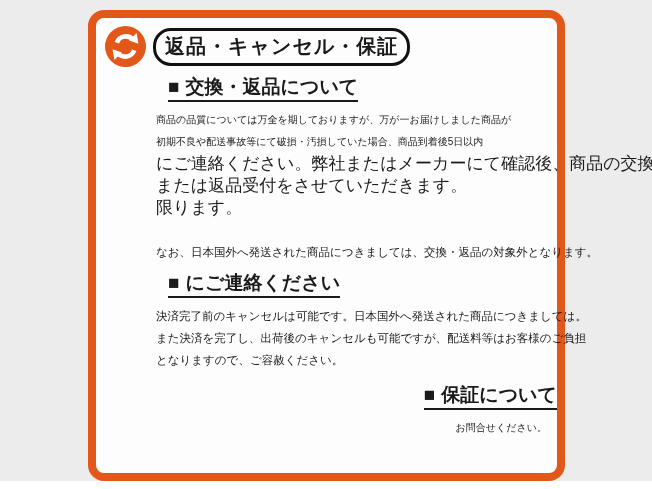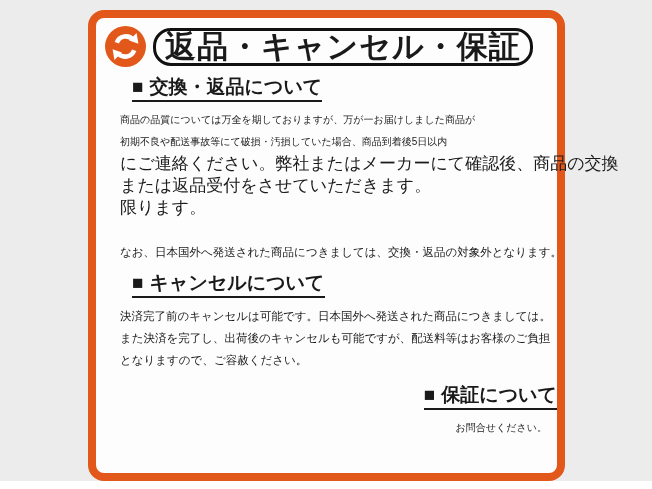--- a/index.html
+++ b/index.html
@@ -27,27 +27,27 @@
   }
   .refresh-icon{
     width:41px;height:41px;flex:0 0 41px;display:block;
   }
   .title-box{
     margin-left:7px;
     border:3px solid #111111;
     border-radius:18px;
     background:#fefdfd;
     padding:1px 9px 2px 9px;
-    font-size:31px;
+    font-size:20px;
     font-weight:700;
     letter-spacing:1px;
     line-height:29px;
     white-space:nowrap;
   }
-  .section{margin-top:9px;}
+  .section{margin-top:9px;padding-left:36px;}
   .section-heading{
     margin-left:36px;
     font-size:19px;
     font-weight:700;
     line-height:21px;
   }
   .heading-underline{
     display:inline-block;
     border-bottom:2px solid #1a1a1a;
     padding-bottom:3px;
@@ -97,21 +97,21 @@
       <div class="body-line fs-lg">にご連絡ください。弊社またはメーカーにて確認後、商品の交換</div>
       <div class="body-line fs-lg">または返品受付をさせていただきます。</div>
       <div class="body-line fs-lg">限ります。</div>
       <div class="body-line fs-xs para-gap">なお、日本国外へ発送された商品につきましては、交換・返品の対象外となります。</div>
     </div>
   </div>
 
   <div class="section">
     <div class="section-heading">
       <span class="heading-underline">
-        <span class="marker">■</span><span>キャンセルについて</span>
+        <span class="marker">■</span><span>にご連絡ください</span>
       </span>
     </div>
     <div class="section-body">
       <div class="body-line fs-xs">決済完了前のキャンセルは可能です。日本国外へ発送された商品につきましては。</div>
       <div class="body-line fs-xs">また決済を完了し、出荷後のキャンセルも可能ですが、配送料等はお客様のご負担</div>
       <div class="body-line fs-xs">となりますので、ご容赦ください。</div>
     </div>
   </div>
 
   <div class="section sec-gap-lg">

